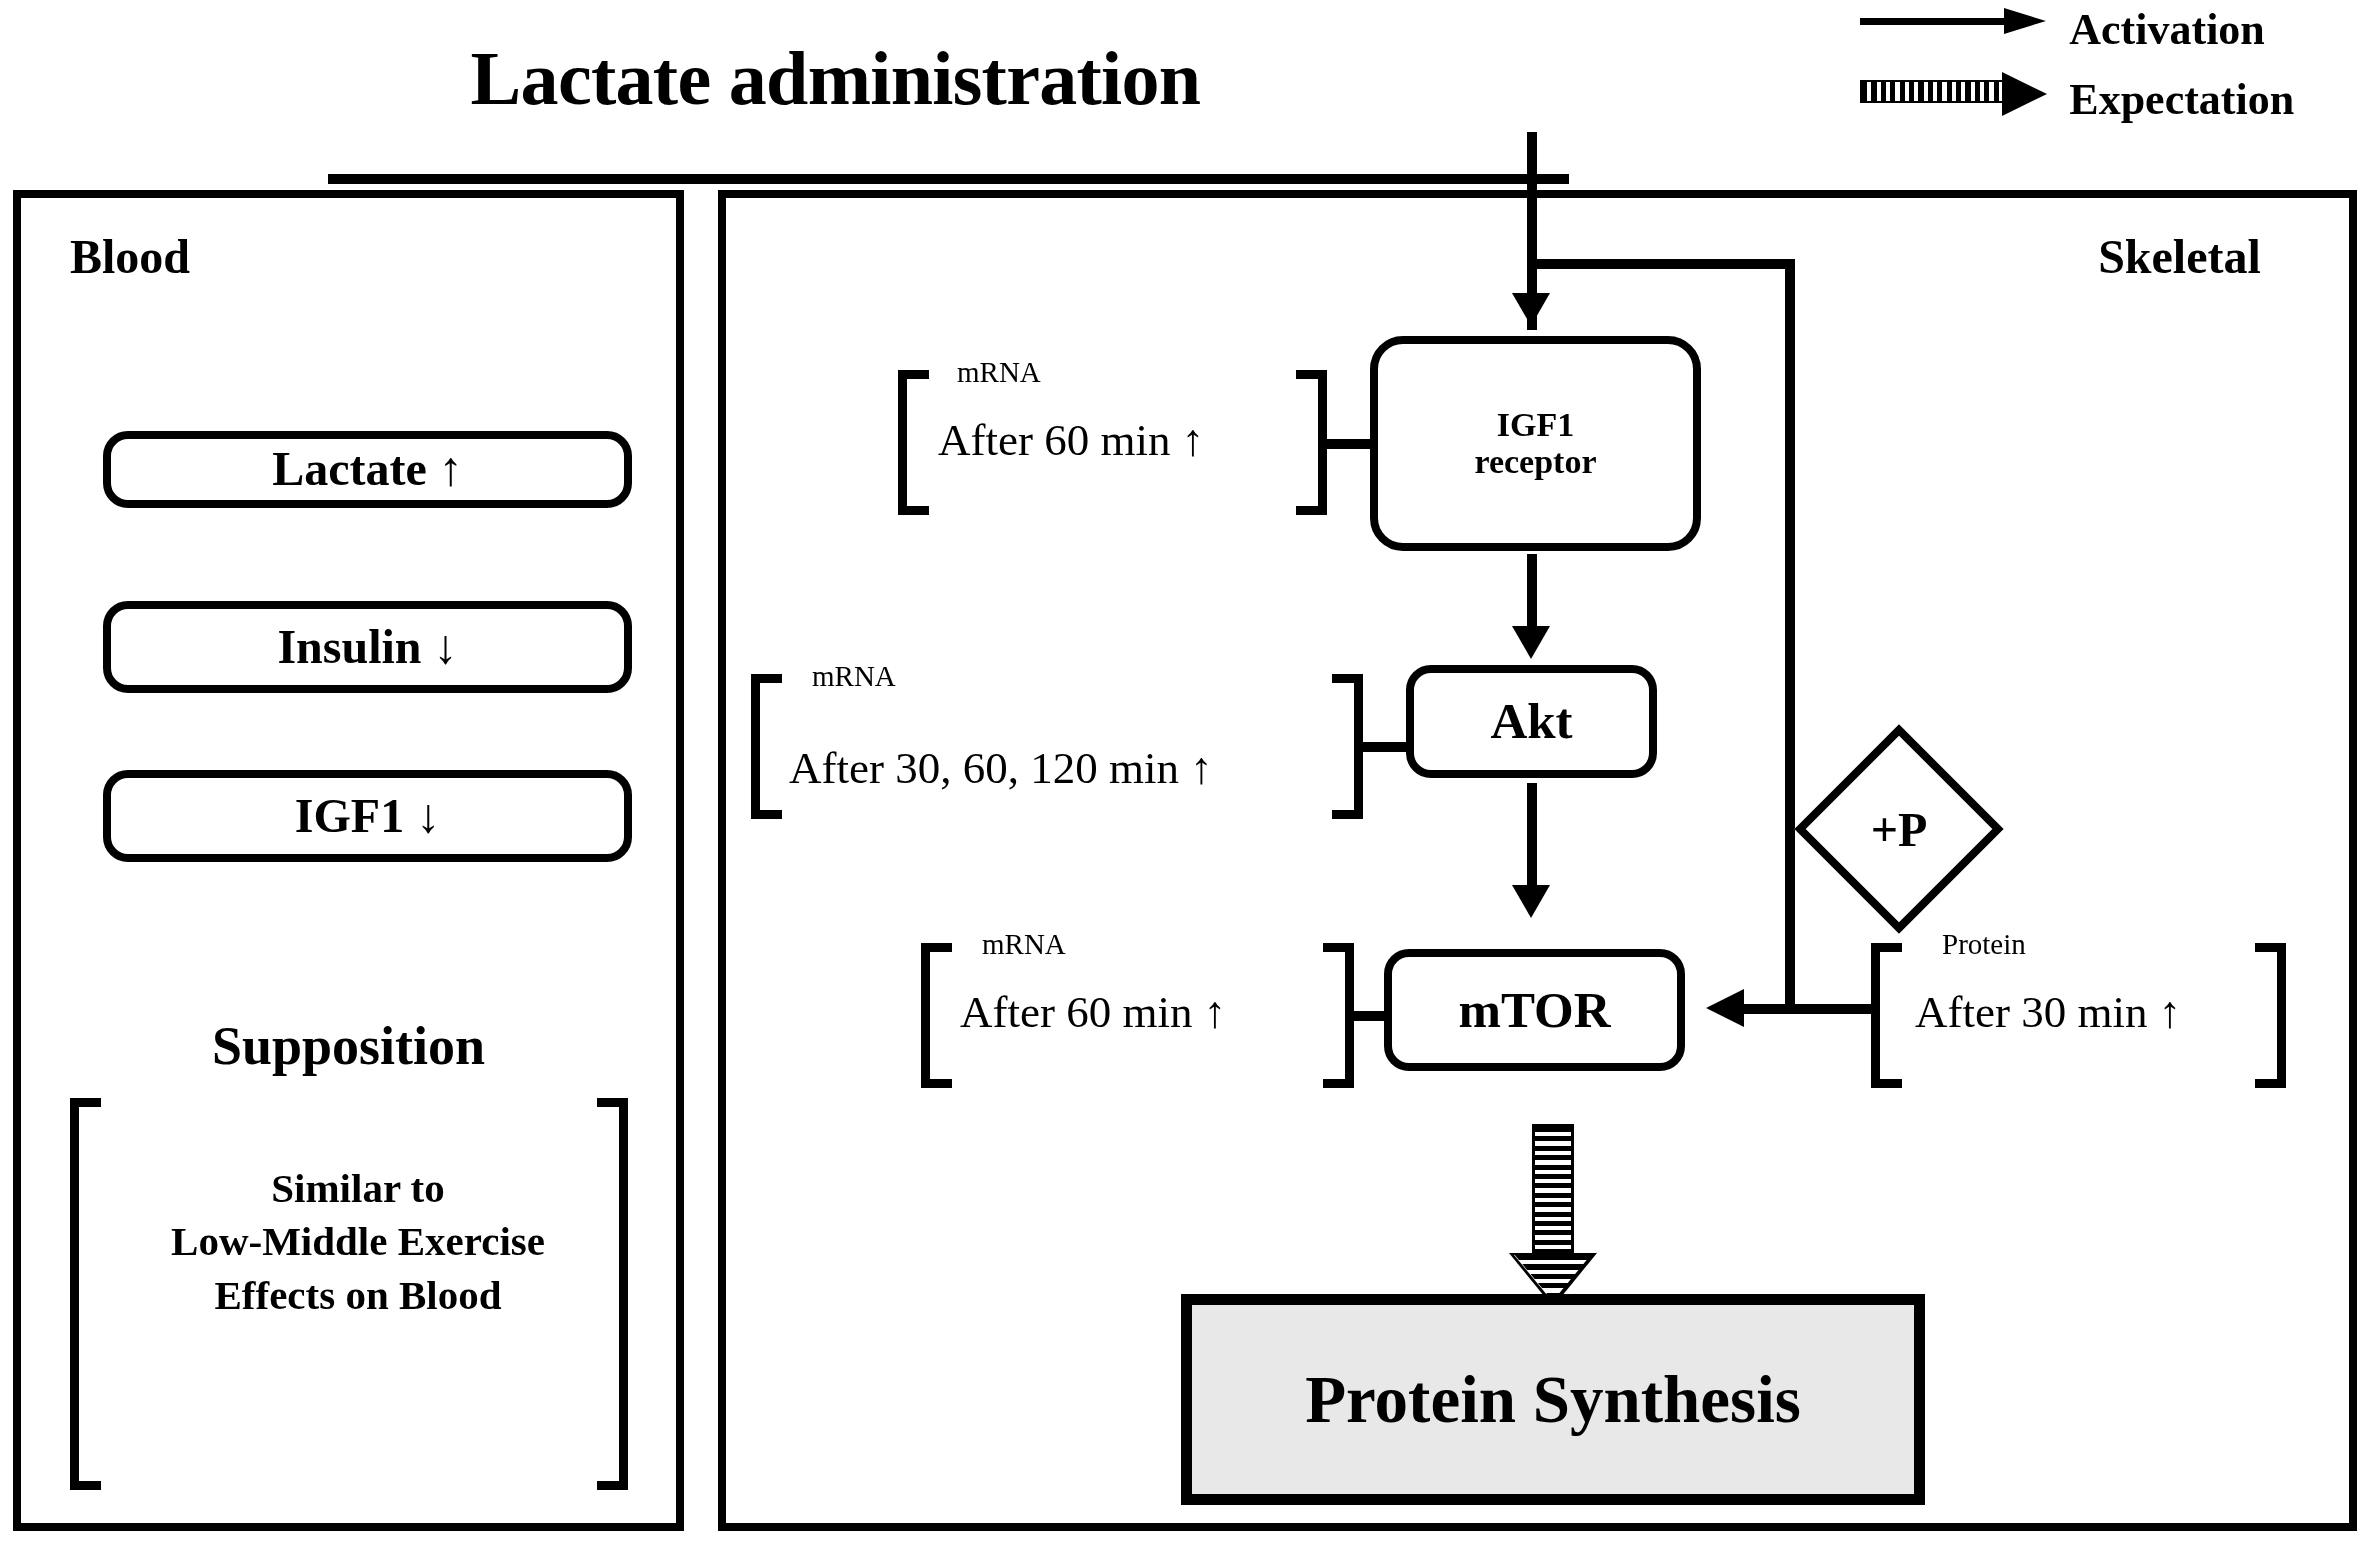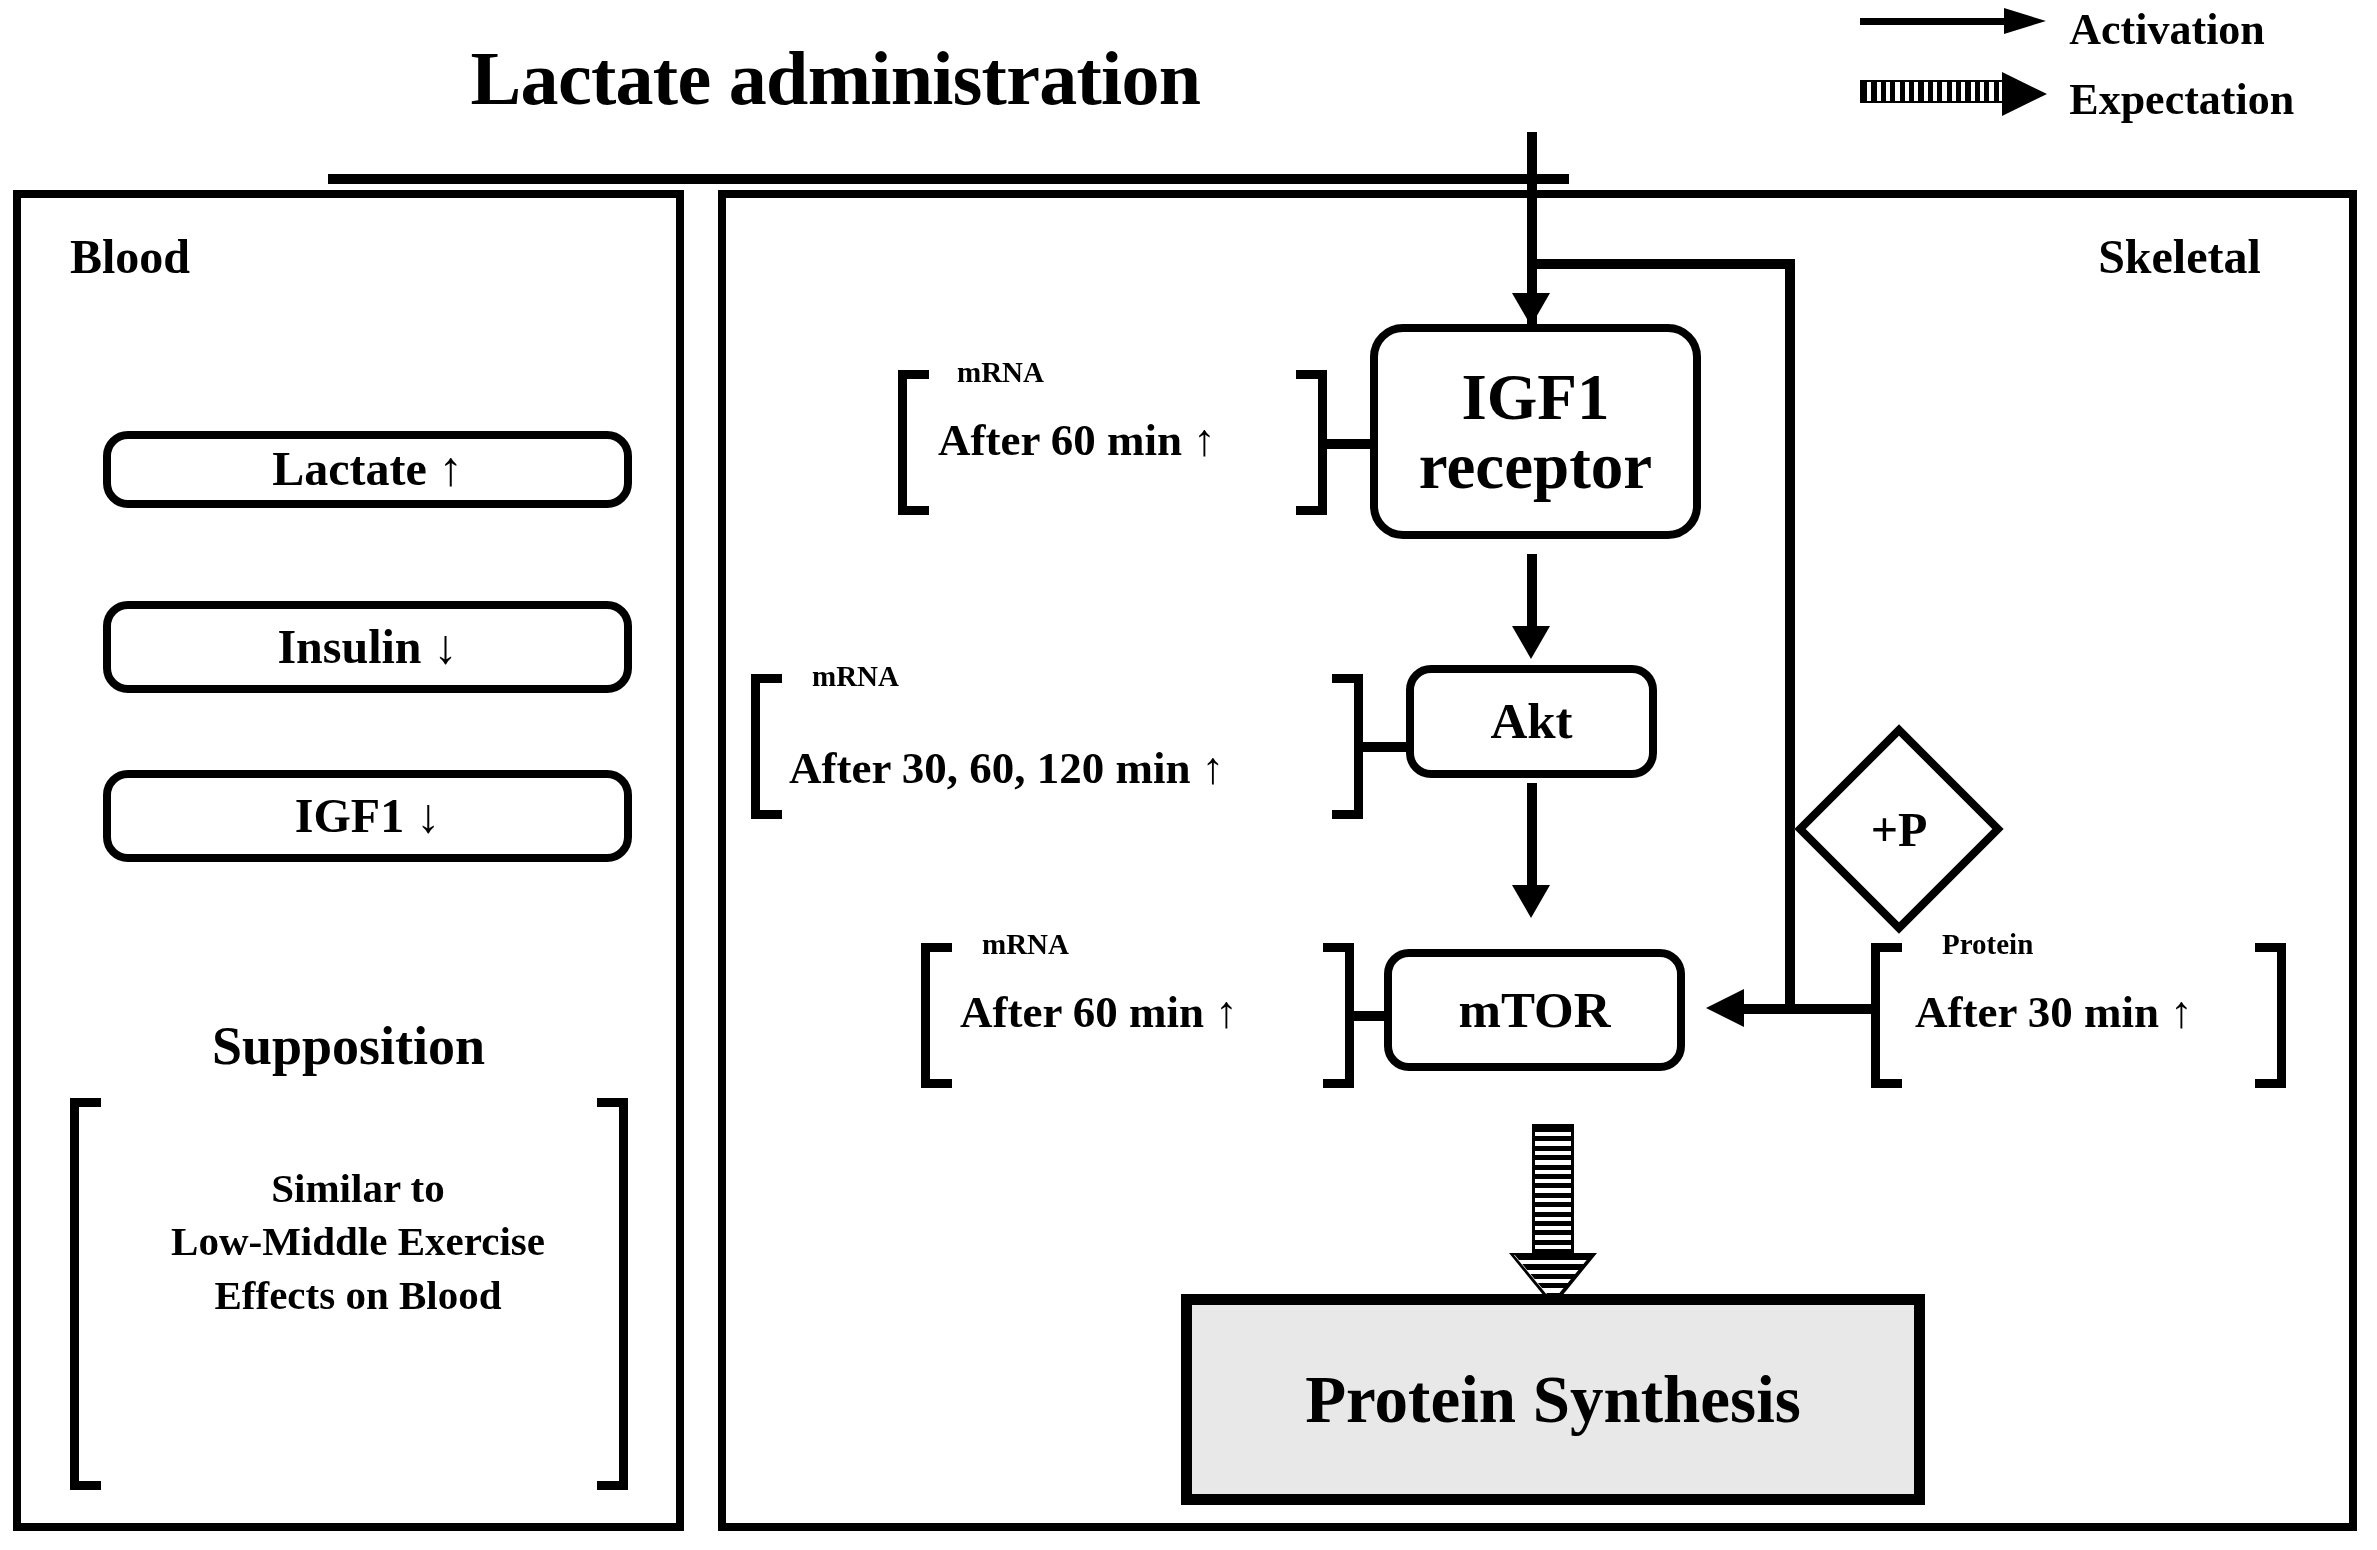--- a/index.html
+++ b/index.html
@@ -29,32 +29,32 @@
   .panel-title{font-size:48px;font-weight:bold;line-height:1.08;}
   #blood-title{left:70px;top:231px;}
   #muscle-title{left:2034px;top:231px;width:291px;text-align:center;}
   
   .node{border:8px solid #000;border-radius:25px;box-sizing:border-box;background:#fff;
         display:flex;align-items:center;justify-content:center;text-align:center;
         font-weight:bold;line-height:1.06;}
   #box-lactate{left:103px;top:431px;width:529px;height:77px;font-size:48px;}
   #box-insulin{left:103px;top:601px;width:529px;height:92px;font-size:48px;}
   #box-igf1{left:103px;top:770px;width:529px;height:92px;font-size:48px;}
-  #box-igf1r{left:1370px;top:324px;width:331px;height:215px;font-size:65px;border-radius:33px;}
+  #box-igf1r{left:1370px;top:336px;width:331px;height:215px;font-size:34px;border-radius:33px;}
   #box-akt{left:1406px;top:665px;width:251px;height:113px;font-size:51px;}
   #box-mtor{left:1384px;top:949px;width:301px;height:122px;font-size:51px;}
   
   #supposition-title{left:13px;top:1015px;width:671px;text-align:center;font-size:54px;font-weight:bold;}
   #supposition-body{left:89px;top:1162px;width:538px;text-align:center;font-size:41px;font-weight:bold;line-height:1.30;}
   
   .brk{position:absolute;border-top:9.4px solid #000;border-bottom:9.4px solid #000;box-sizing:border-box;}
   .brk.l{border-left:9.4px solid #000;width:30.5px;}
   .brk.r{border-right:9.4px solid #000;width:30.5px;}
   
-  .anno{position:absolute;font-weight:bold;white-space:nowrap;}
+  .anno{position:absolute;font-weight:normal;white-space:nowrap;}
   .anno-main{font-size:45px;}
   .anno-sup{font-size:29px;}
   
   .ln-v{position:absolute;width:8px;background:#000;}
   .ln-h{position:absolute;height:8px;background:#000;}
   .ln-v.thick{width:10.2px;}
   .ln-h.thick{height:10.2px;}
   .ar-down{position:absolute;width:0;height:0;
       border-left:19.6px solid transparent;border-right:19.6px solid transparent;border-top:33px solid #000;}
   .ar-left{position:absolute;width:0;height:0;

